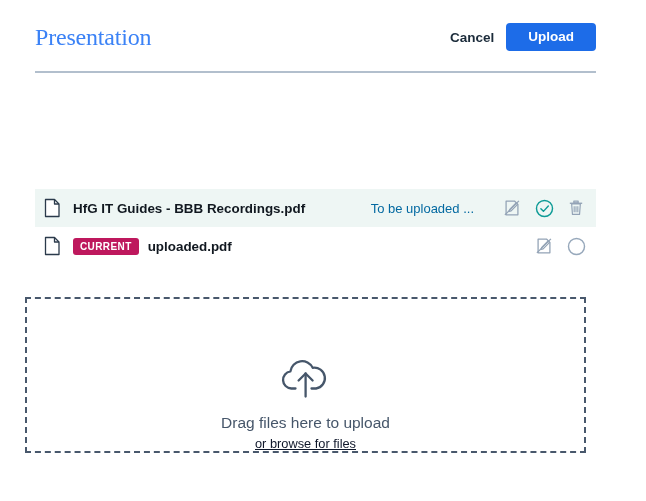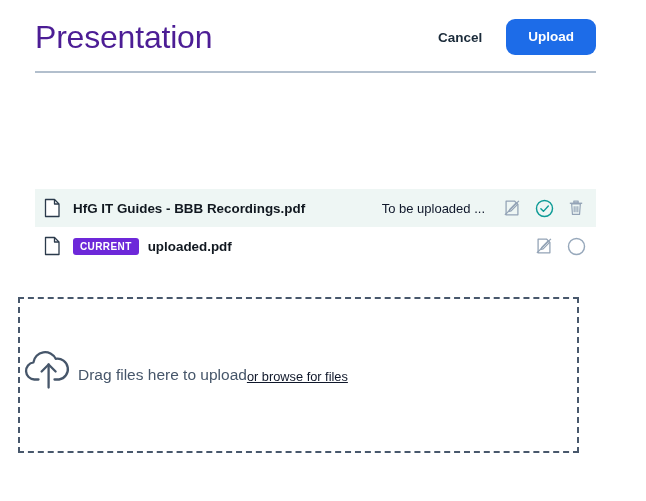--- a/index.html
+++ b/index.html
@@ -27,51 +27,52 @@
     position: absolute;
     left: 35px;
     top: 14px;
     width: 561px;
     height: 46px;
     display: flex;
     align-items: center;
     justify-content: space-between;
   }
   .title {
-    font-size: 32px;
+    font-size: 24px;
     font-weight: 400;
-    color: #4c1d95;
+    color: #3b82f6;
     letter-spacing: -0.2px;
     line-height: 34px;
     white-space: nowrap;
+    font-family: Liberation Serif, serif;
   }
   .header-actions {
     display: flex;
     align-items: center;
-    gap: 18px;
+    gap: 6px;
   }
   .cancel-btn {
     font-size: 13.5px;
     font-weight: 700;
     color: #1b2b3a;
     background: transparent;
     border: none;
     padding: 8px 6px;
     cursor: pointer;
     font-family: inherit;
   }
   .upload-btn {
     font-size: 13.5px;
     font-weight: 700;
     color: #ffffff;
     background: #1d6ce8;
     border: none;
-    border-radius: 9px;
+    border-radius: 4px;
     padding: 0 22px;
-    height: 36px;
+    height: 28px;
     line-height: 28px;
     cursor: pointer;
     font-family: inherit;
   }
 
   .header-rule {
     position: absolute;
     left: 35px;
     top: 71px;
     width: 561px;
@@ -109,41 +110,41 @@
   }
   .doc-icon {
     flex: 0 0 auto;
     width: 22px;
     height: 22px;
     margin-right: 10px;
     display: block;
   }
   .badge {
     display: inline-block;
-    background: #6d28d9;
+    background: #be185d;
     color: #ffffff;
     font-size: 10px;
     font-weight: 700;
     letter-spacing: 0.4px;
     padding: 3px 7px 3px 7px;
     border-radius: 3px;
     margin-right: 9px;
     line-height: 11px;
   }
   .file-name {
     font-size: 13.4px;
     font-weight: 700;
     color: #111820;
     white-space: nowrap;
   }
   .spacer { flex: 1 1 auto; }
   .file-status {
     font-size: 13px;
-    color: #0f172a;
-    margin-right: 15px;
+    color: #0369a1;
+    margin-right: 26px;
     white-space: nowrap;
   }
   .row-icons {
     display: flex;
     align-items: center;
     gap: 8px;
   }
   .icon-btn {
     width: 24px;
     height: 24px;
@@ -152,30 +153,30 @@
     justify-content: center;
     background: transparent;
     border: none;
     padding: 0;
     cursor: pointer;
   }
 
   
   .dropzone {
     position: absolute;
-    left: 18px;
+    left: 25px;
     top: 297px;
     width: 561px;
     height: 156px;
     border: 2px dashed #48586c;
     box-sizing: border-box;
     display: flex;
-    flex-direction: row;
-    align-items: center;
-    justify-content: flex-start;
+    flex-direction: column;
+    align-items: center;
+    justify-content: flex-end;
   }
   .cloud-icon {
     display: block;
     margin-bottom: 12px;
   }
   .drop-title {
     font-size: 15.5px;
     color: #46566a;
     line-height: 20px;
   }

